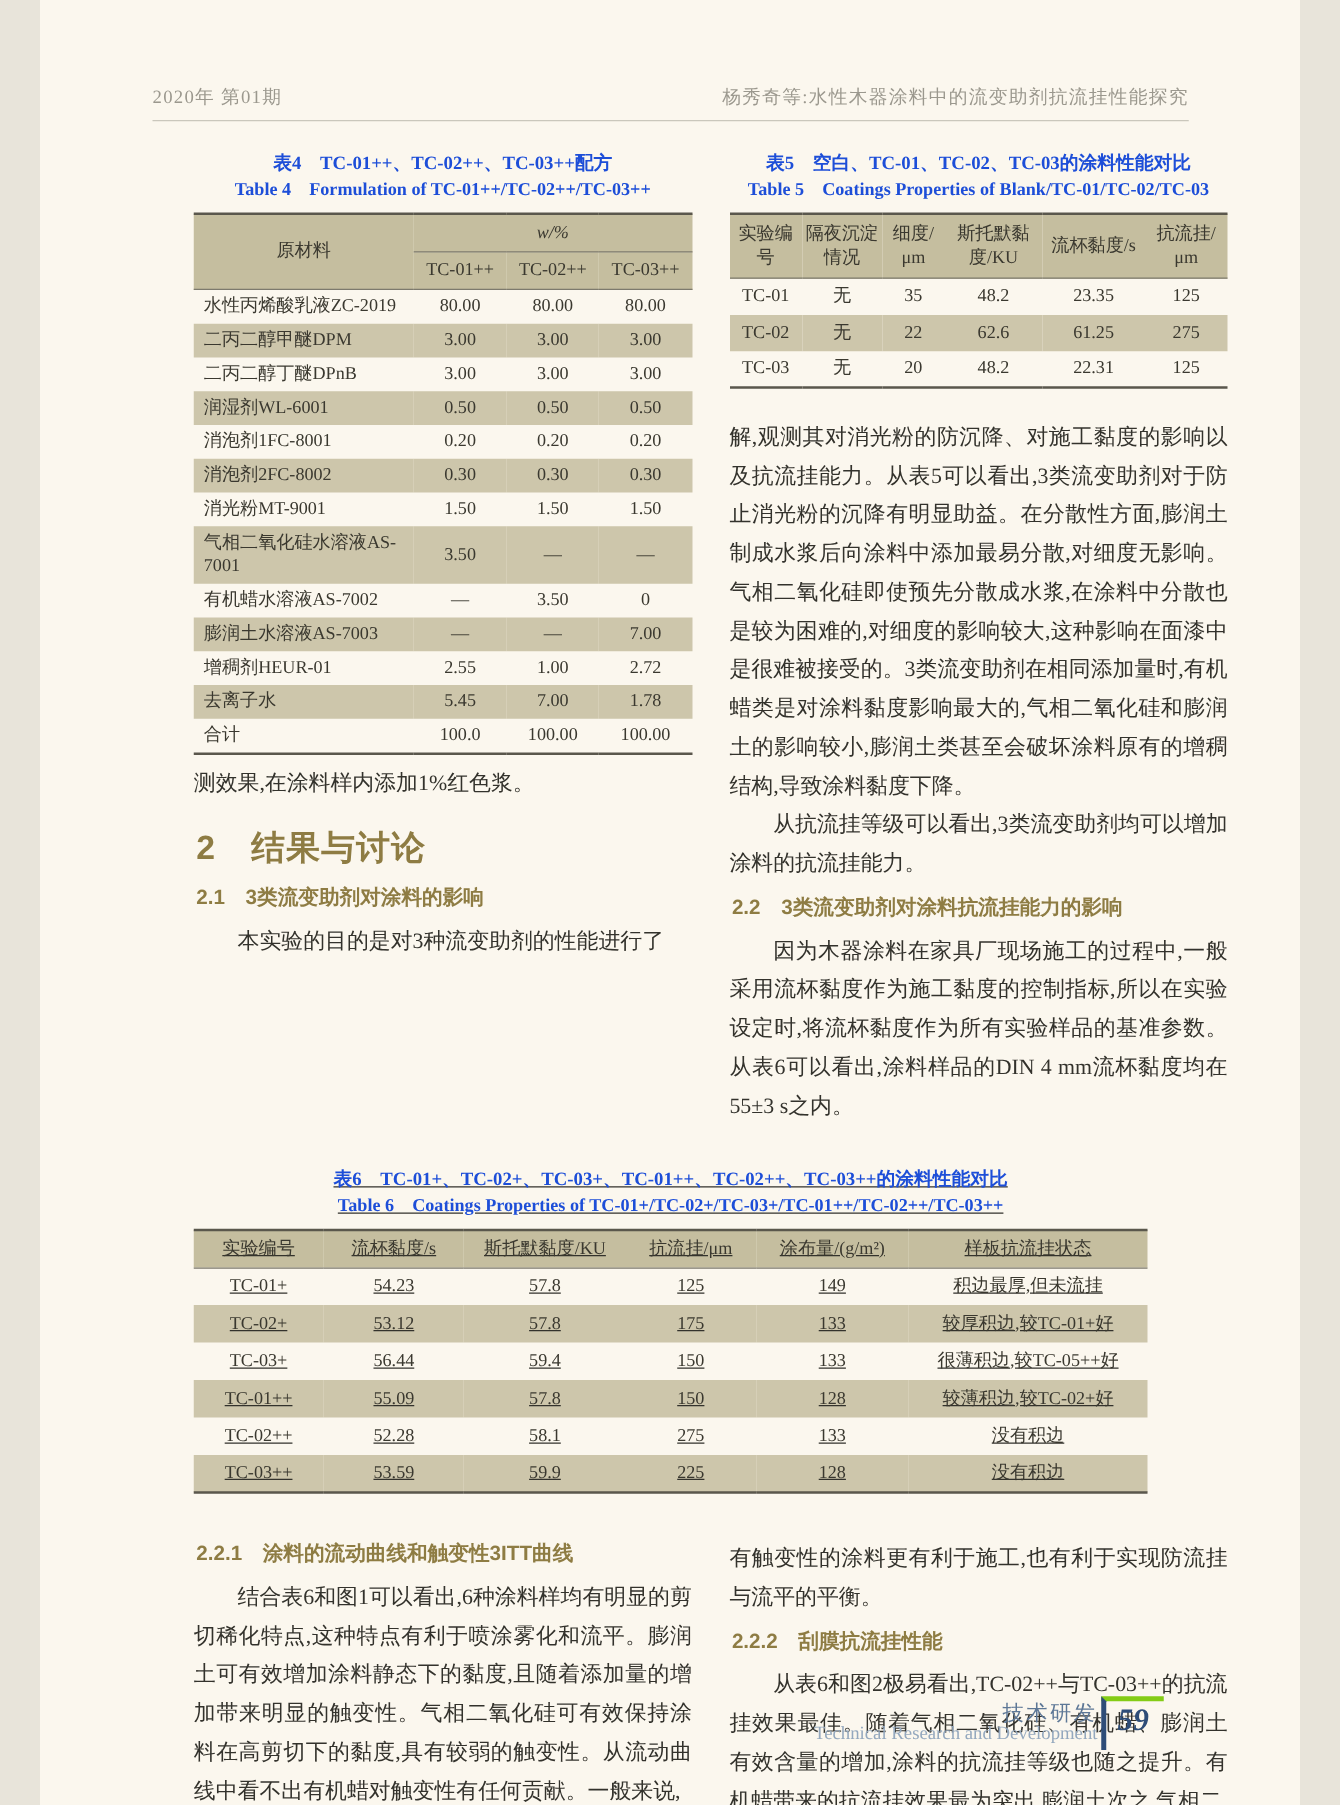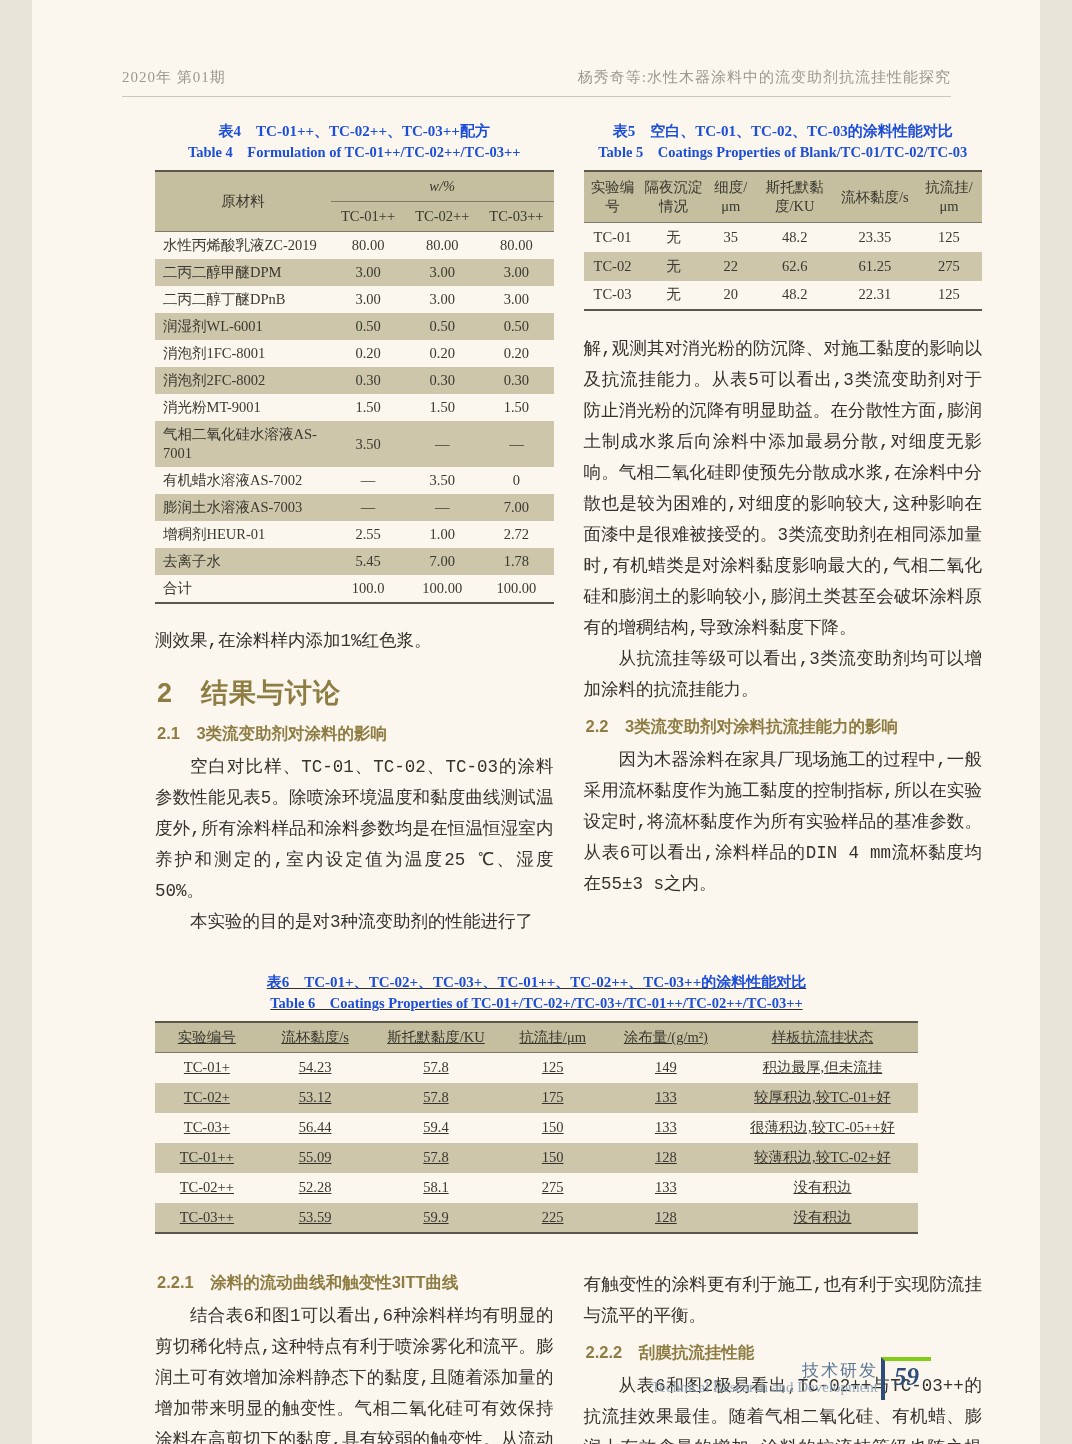--- a/index.html
+++ b/index.html
@@ -38,21 +38,21 @@
   .t4 td { height:27px; }
 
   
   .t5 th { padding:6px 2px; }
   .t5 td { height:29px; }
   .t5 .w1{width:58px}.t5 .w2{width:64px}.t5 .w3{width:50px}.t5 .w4{width:78px}.t5 .w5{width:82px}.t5 .w6{width:66px}
 
   .t6 td { height:30px; }
   .t6 .w1{width:112px}.t6 .w2{width:122px}.t6 .w3{width:140px}.t6 .w4{width:114px}.t6 .w5{width:130px}.t6 .w6{width:209px}
 
-  p.body { font-size:17.5px; line-height:31px; text-align:justify;font-family:Liberation Mono, monospace; }
+  p.body { font-size:17.5px; line-height:31px; text-align:justify; }
   p.indent { text-indent:2em; }
 
   .h-sec, .h-sub {
     font-family:"Liberation Sans", sans-serif; font-weight:bold; color:#8e7c43;
   }
   .h-sec { font-size:27px; margin:18px 0 10px 2px; letter-spacing:1px; }
   .h-sub { font-size:16.5px; margin:8px 0 7px 2px; line-height:24px; }
 
   .tbl6-wrap { margin-top:34px;text-decoration:underline; }
   .cols-bottom { display:flex; gap:30px; margin-top:36px; }
@@ -174,24 +174,23 @@
             </tr>
             <tr>
               <td>合计</td>
               <td>100.0</td>
               <td>100.00</td>
               <td>100.00</td>
             </tr>
           </tbody>
       </table>
 
-      <p class="body" style="margin-top:22px">测效果,在涂料样内添加1%红色浆。</p>
+      <p class="body" style="margin-top:7px">测效果,在涂料样内添加1%红色浆。</p>
       <div class="h-sec">2　结果与讨论</div>
       <div class="h-sub">2.1　3类流变助剂对涂料的影响</div>
-      <p class="body indent">空白对比样、TC-01、TC-02、TC-03的涂料参数性能见表5。除喷涂环境温度和黏度曲线测试温度外,所有涂料样品和涂料参数均是在恒温恒湿室内养护和测定的,室内设定值为温度25 ℃、湿度50%。</p>
       <p class="body indent">本实验的目的是对3种流变助剂的性能进行了</p>
     </div>
 
     <div class="col">
       <div class="tbl-title">
         <div>表5　空白、TC-01、TC-02、TC-03的涂料性能对比</div>
         <div class="en">Table 5　Coatings Properties of Blank/TC-01/TC-02/TC-03</div>
       </div>
       <table class="t5">
         <thead>

